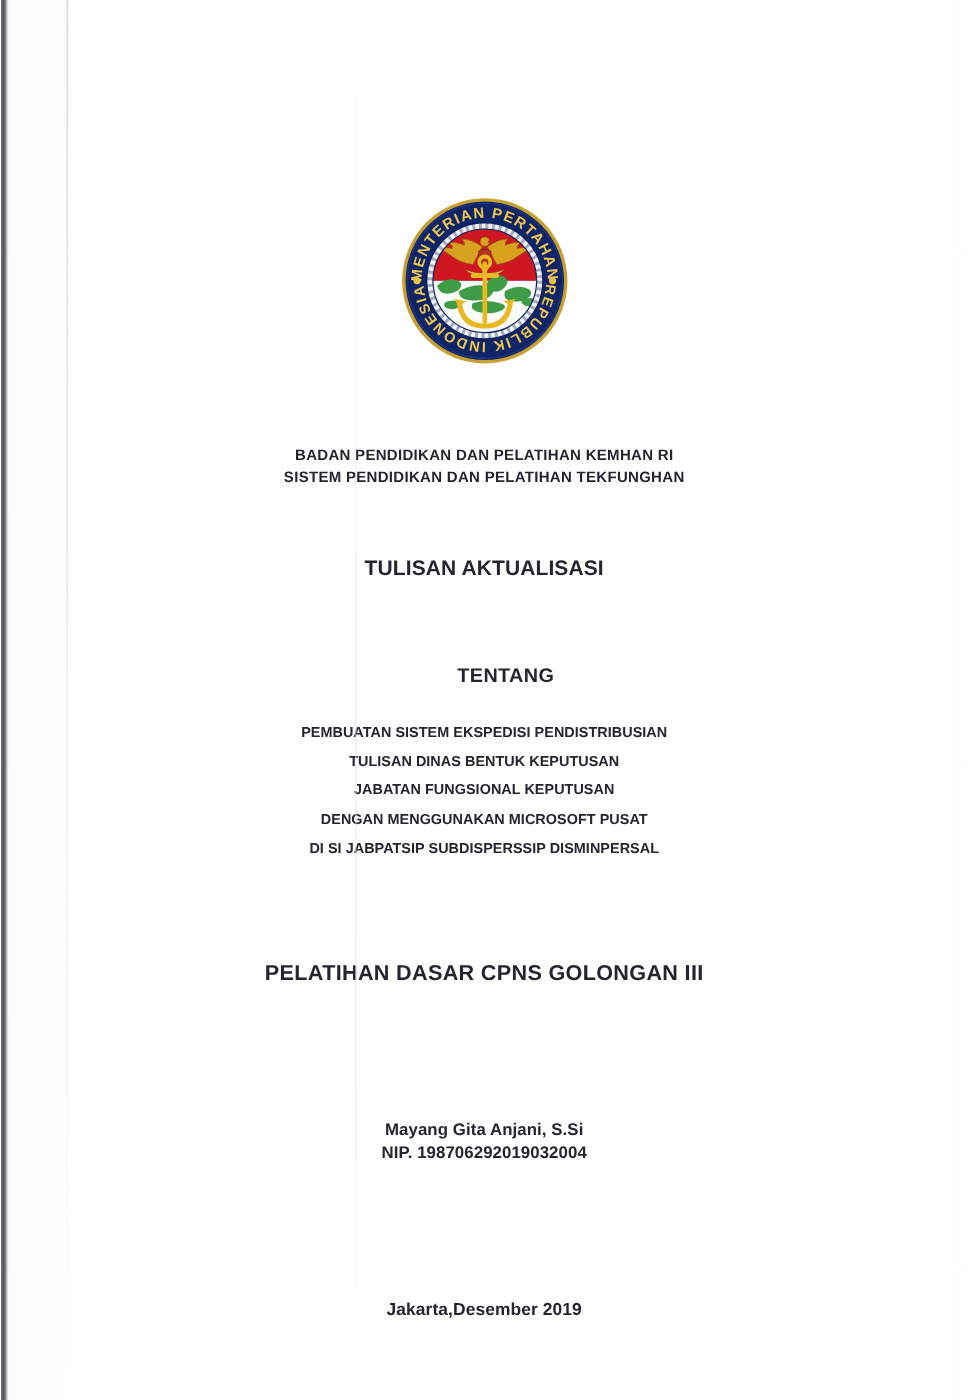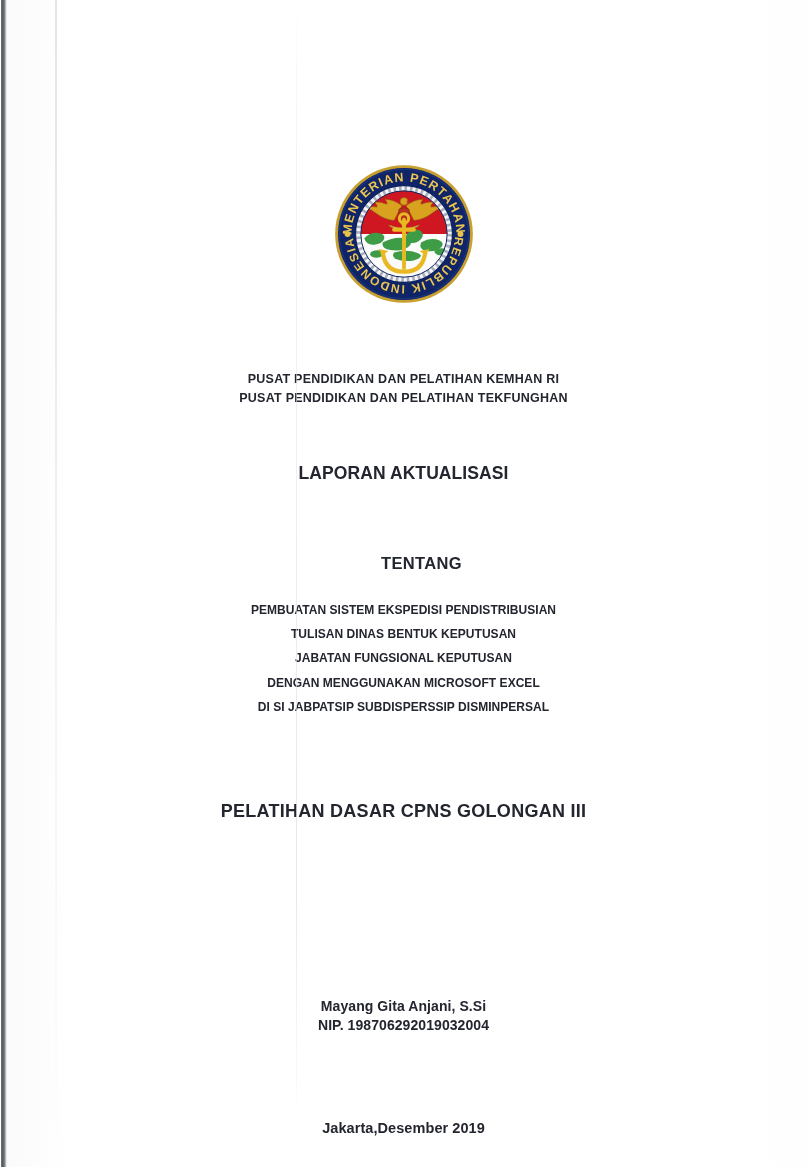--- a/index.html
+++ b/index.html
@@ -124,29 +124,29 @@
     line-height: 20px;
   }
 
   .by-label { top: 917px; }
   .by-label .line {
     font-size: 14px;
     font-weight: bold;
     line-height: 21px;
   }
 
-  .author { top: 997px; }
+  .author { top: 932px; }
   .author .line {
     font-size: 14px;
     font-weight: bold;
     letter-spacing: 0.005em;
     line-height: 19px;
   }
 
-  .place-date { top: 1118px; }
+  .place-date { top: 1082px; }
   .place-date .line {
     font-size: 14.5px;
     font-weight: bold;
     letter-spacing: 0.005em;
     line-height: 21px;
   }
 </style>
 </head>
 <body>
 
@@ -225,37 +225,37 @@
 
         <circle cx="100" cy="100" r="64.5" fill="none" stroke="#f4f5f7" stroke-width="7"></circle>
         <circle cx="100" cy="100" r="64.5" fill="none" stroke="#9aa0b0" stroke-width="7" stroke-dasharray="3.6 4.2" opacity="0.85"></circle>
         <circle cx="100" cy="100" r="68.2" fill="none" stroke="#0d2260" stroke-width="1.6"></circle>
         <circle cx="100" cy="100" r="60.8" fill="none" stroke="#0d2260" stroke-width="1.4"></circle>
       </svg>
     </div>
   </div>
 
   <div class="text-block org-header">
-    <span class="line">PUSAT PENDIDIKAN DAN PELATIHAN KEMHAN RI</span>
-    <span class="line">PUSAT PENDIDIKAN DAN PELATIHAN TEKFUNGHAN</span>
+    <span class="line">BADAN PENDIDIKAN DAN PELATIHAN KEMHAN RI</span>
+    <span class="line">SISTEM PENDIDIKAN DAN PELATIHAN TEKFUNGHAN</span>
   </div>
 
   <div class="text-block doc-title">
-    <span class="line">LAPORAN AKTUALISASI</span>
+    <span class="line">TULISAN AKTUALISASI</span>
   </div>
 
   <div class="text-block tentang">
     <span class="line">TENTANG</span>
   </div>
 
   <div class="text-block subject">
     <span class="line">PEMBUATAN SISTEM EKSPEDISI PENDISTRIBUSIAN</span>
     <span class="line">TULISAN DINAS BENTUK KEPUTUSAN</span>
     <span class="line">JABATAN FUNGSIONAL KEPUTUSAN</span>
-    <span class="line">DENGAN MENGGUNAKAN MICROSOFT EXCEL</span>
+    <span class="line">DENGAN MENGGUNAKAN MICROSOFT PUSAT</span>
     <span class="line">DI SI JABPATSIP SUBDISPERSSIP DISMINPERSAL</span>
   </div>
 
   <div class="text-block program">
     <span class="line">PELATIHAN DASAR CPNS GOLONGAN III</span>
   </div>
 
   <div class="text-block author">
     <span class="line">Mayang Gita Anjani, S.Si</span>
     <span class="line">NIP. 198706292019032004</span>

